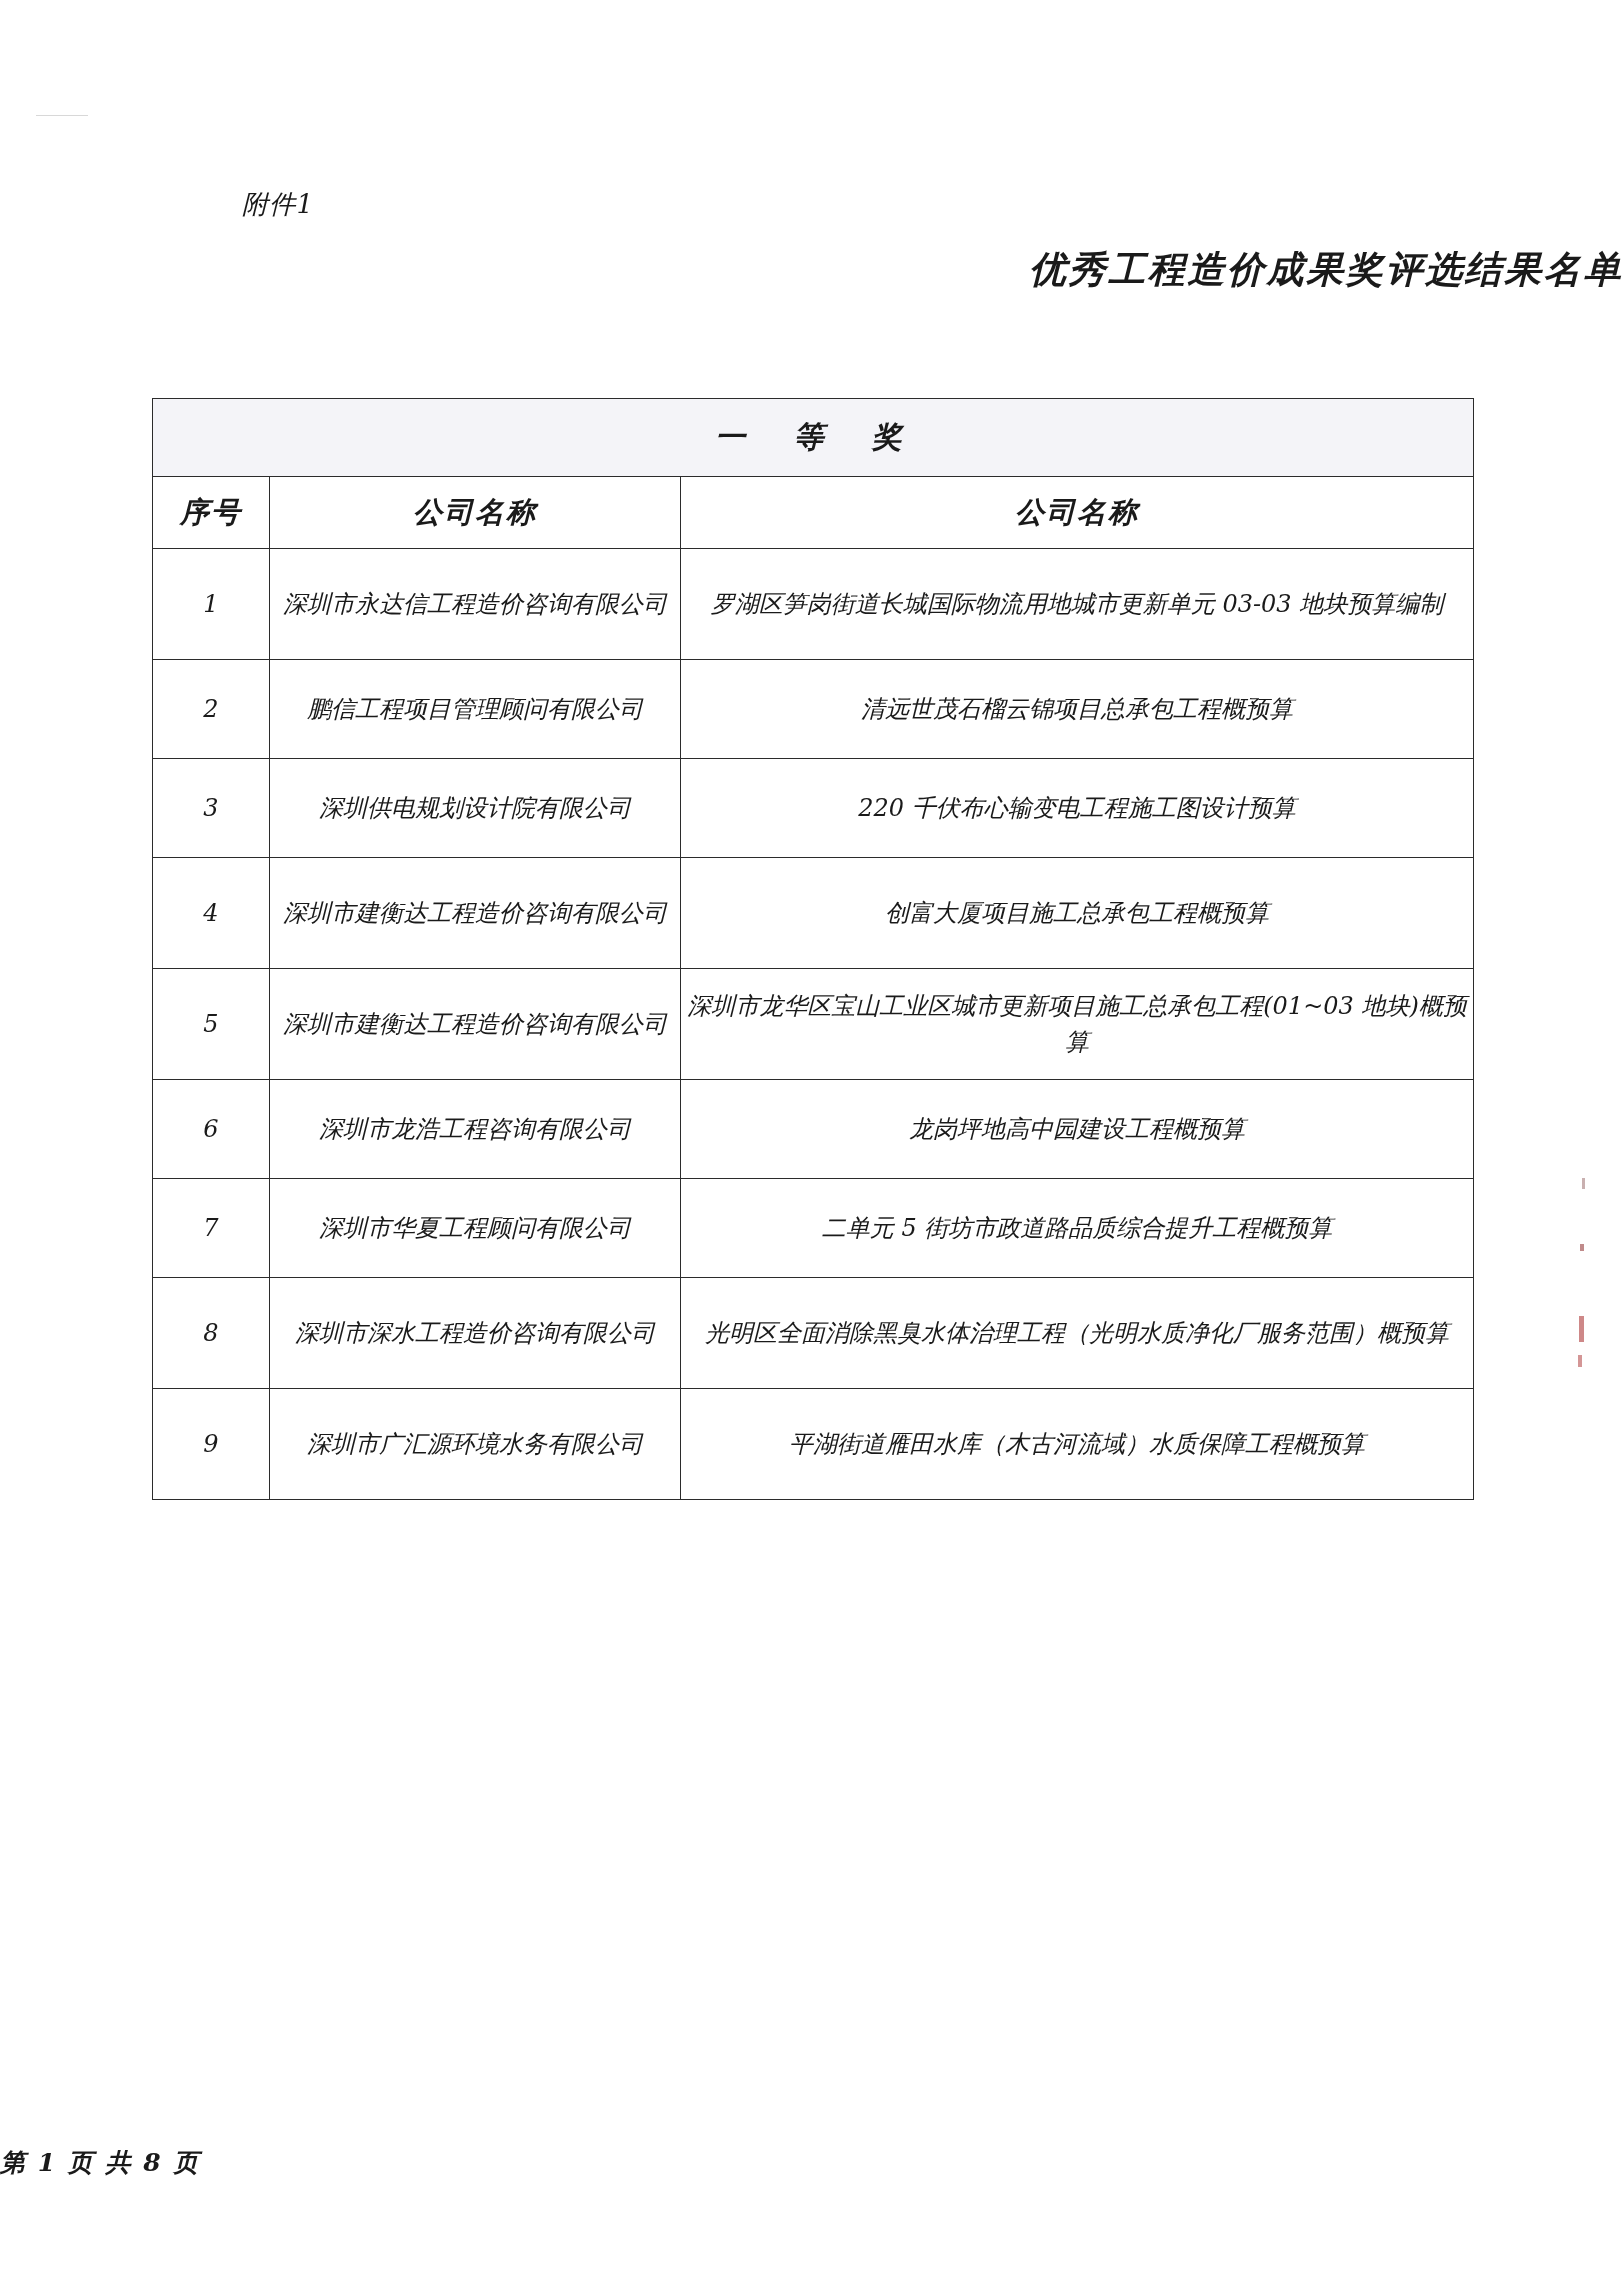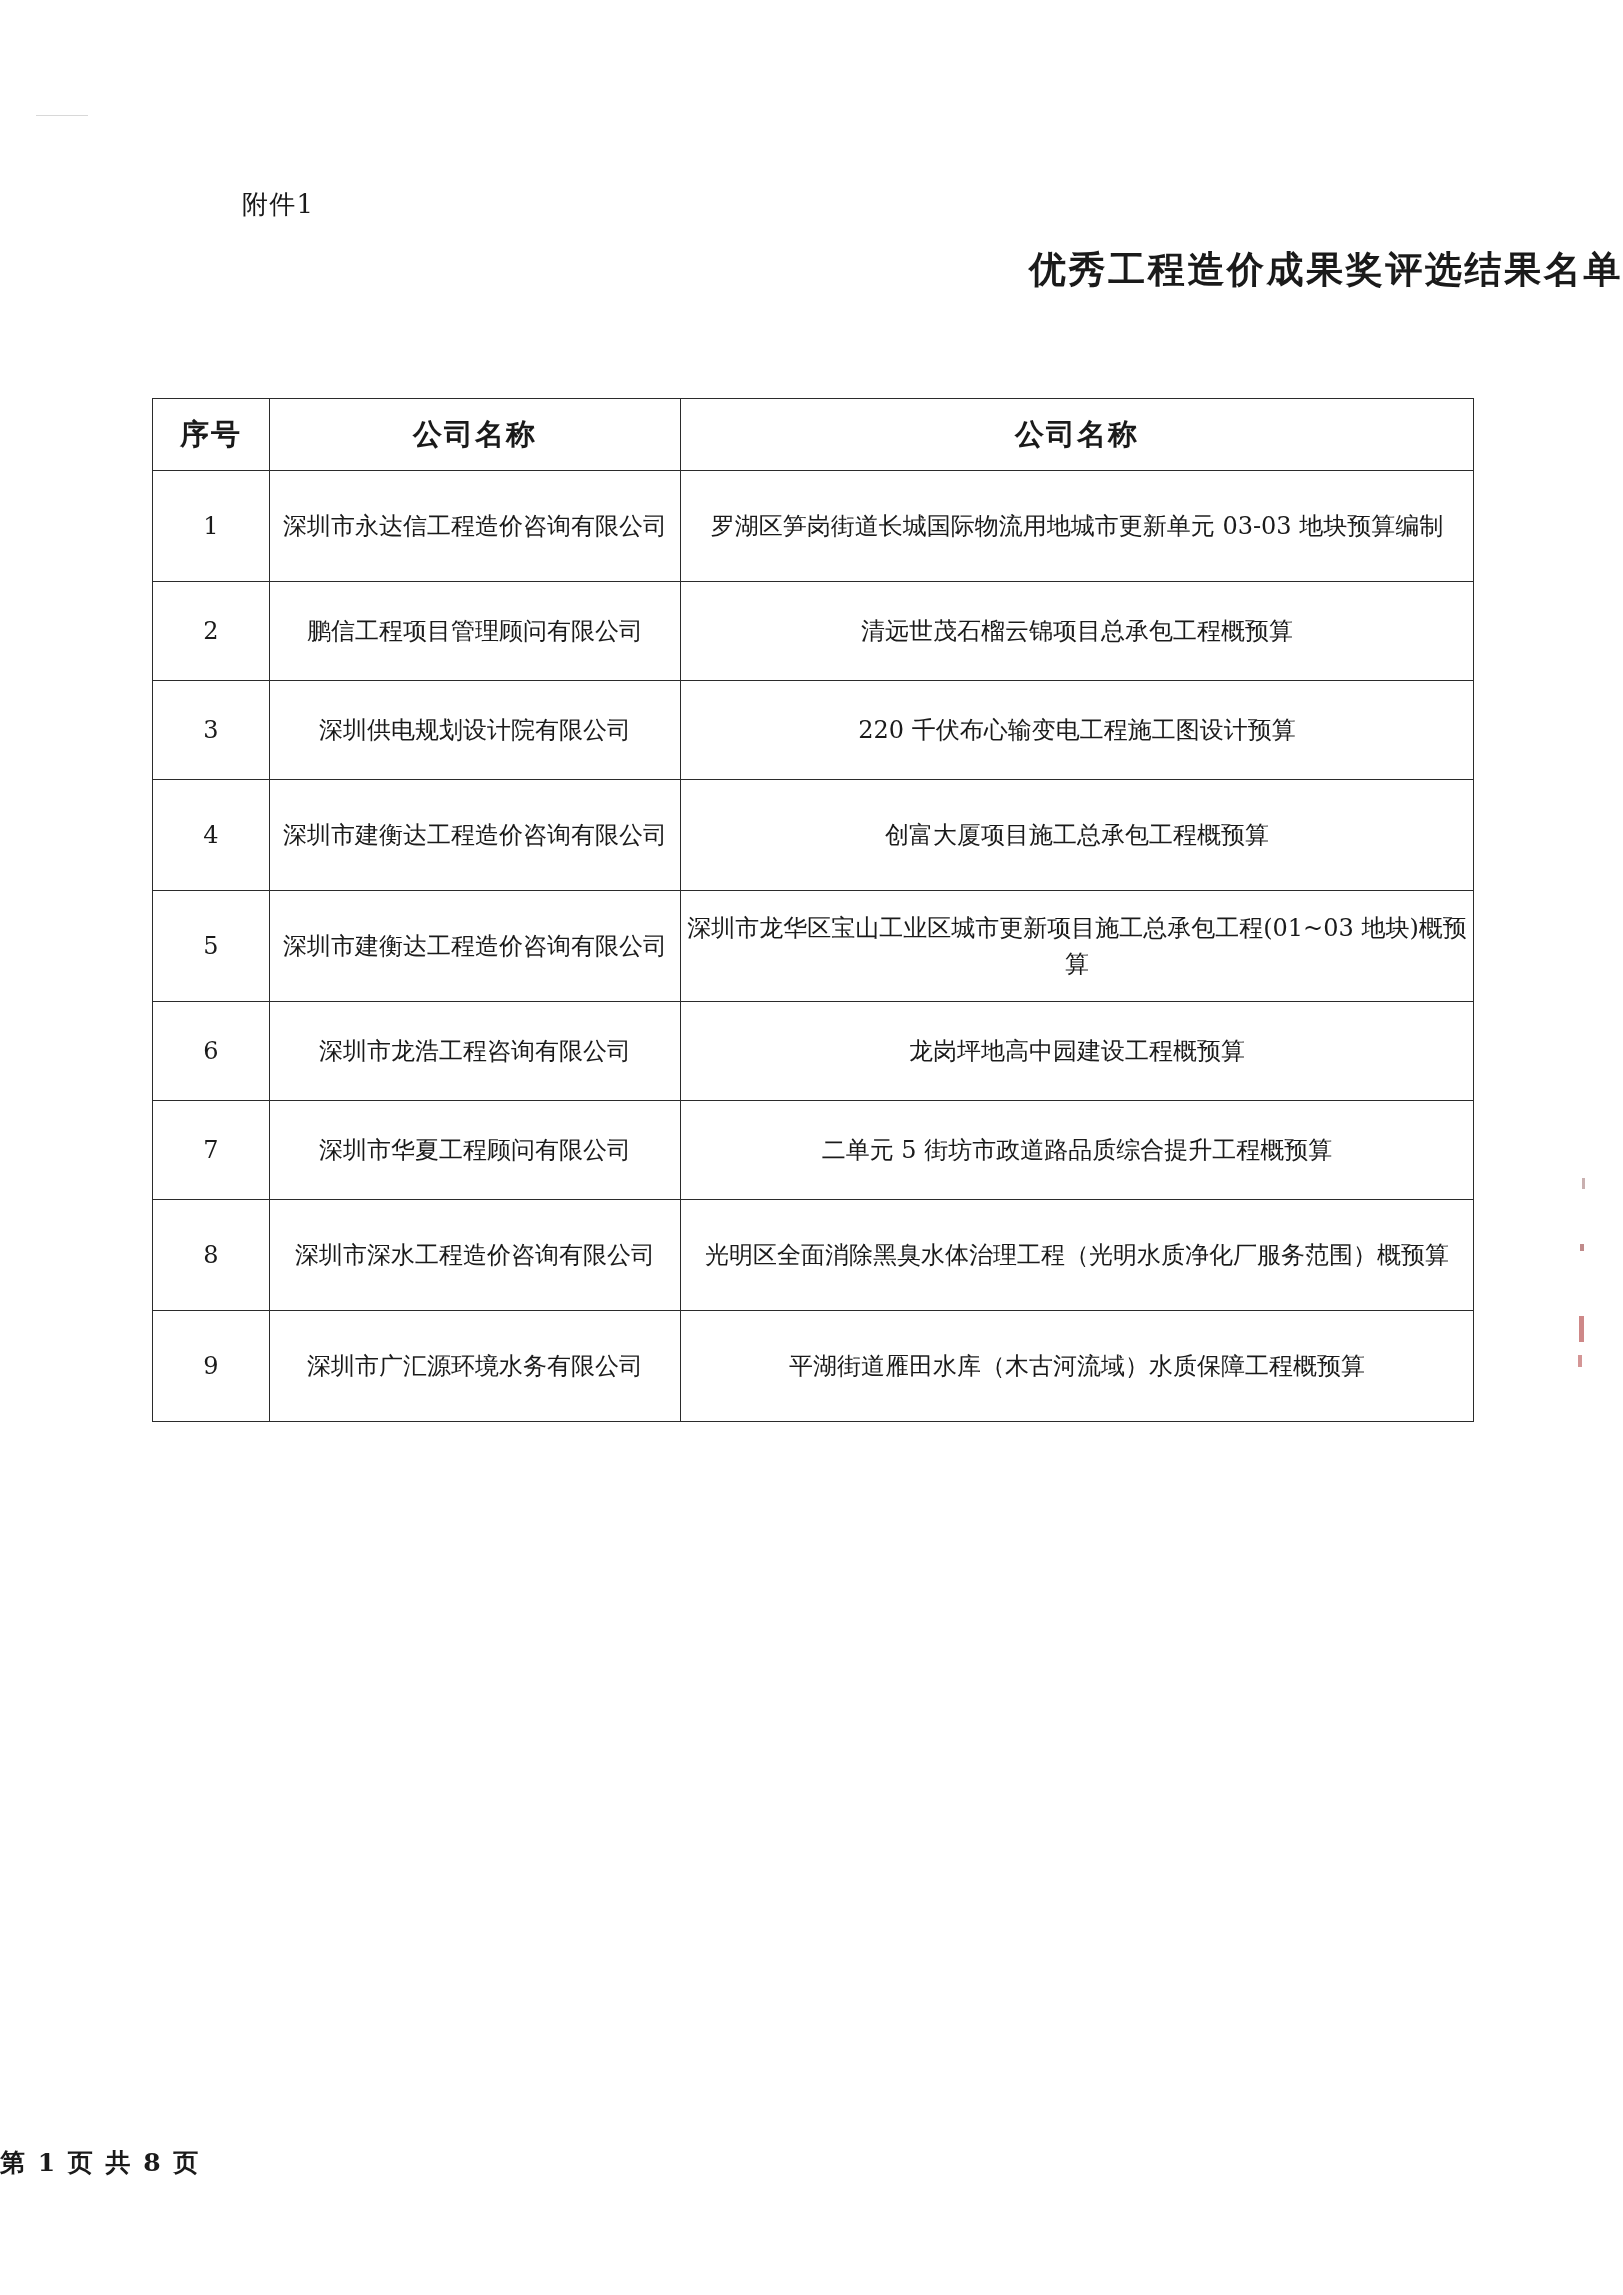--- a/index.html
+++ b/index.html
@@ -14,20 +14,21 @@
     color: #1a1a1a;
     position: relative;
     overflow: hidden;
   }
   .page {
     position: relative;
     width: 1623px;
     height: 1843px;
     box-sizing: border-box;
     padding: 0;
+    font-style: italic;
   }
   
   .scan-mark-left {
     position: absolute;
     left: 36px;
     top: 115px;
     width: 52px;
     height: 1.3px;
     background: #d8d8d8;
   }
@@ -169,20 +170,23 @@
 
   <div class="doc-title">优秀工程造价成果奖评选结果名单</div>
 
   <table class="award-table">
     <colgroup>
       <col class="col-idx">
       <col class="col-company">
       <col class="col-project">
     </colgroup>
     <thead>
+      <tr class="award-band">
+        <td colspan="3">一　等　奖</td>
+      </tr>
       <tr class="head-row">
         <td>序号</td>
         <td>公司名称</td>
         <td>公司名称</td>
       </tr>
     </thead>
     <tbody class="body-rows">
       <tr class="row-tall">
         <td class="cell-idx">1</td>
         <td class="cell-text">深圳市永达信工程造价咨询有限公司</td>

